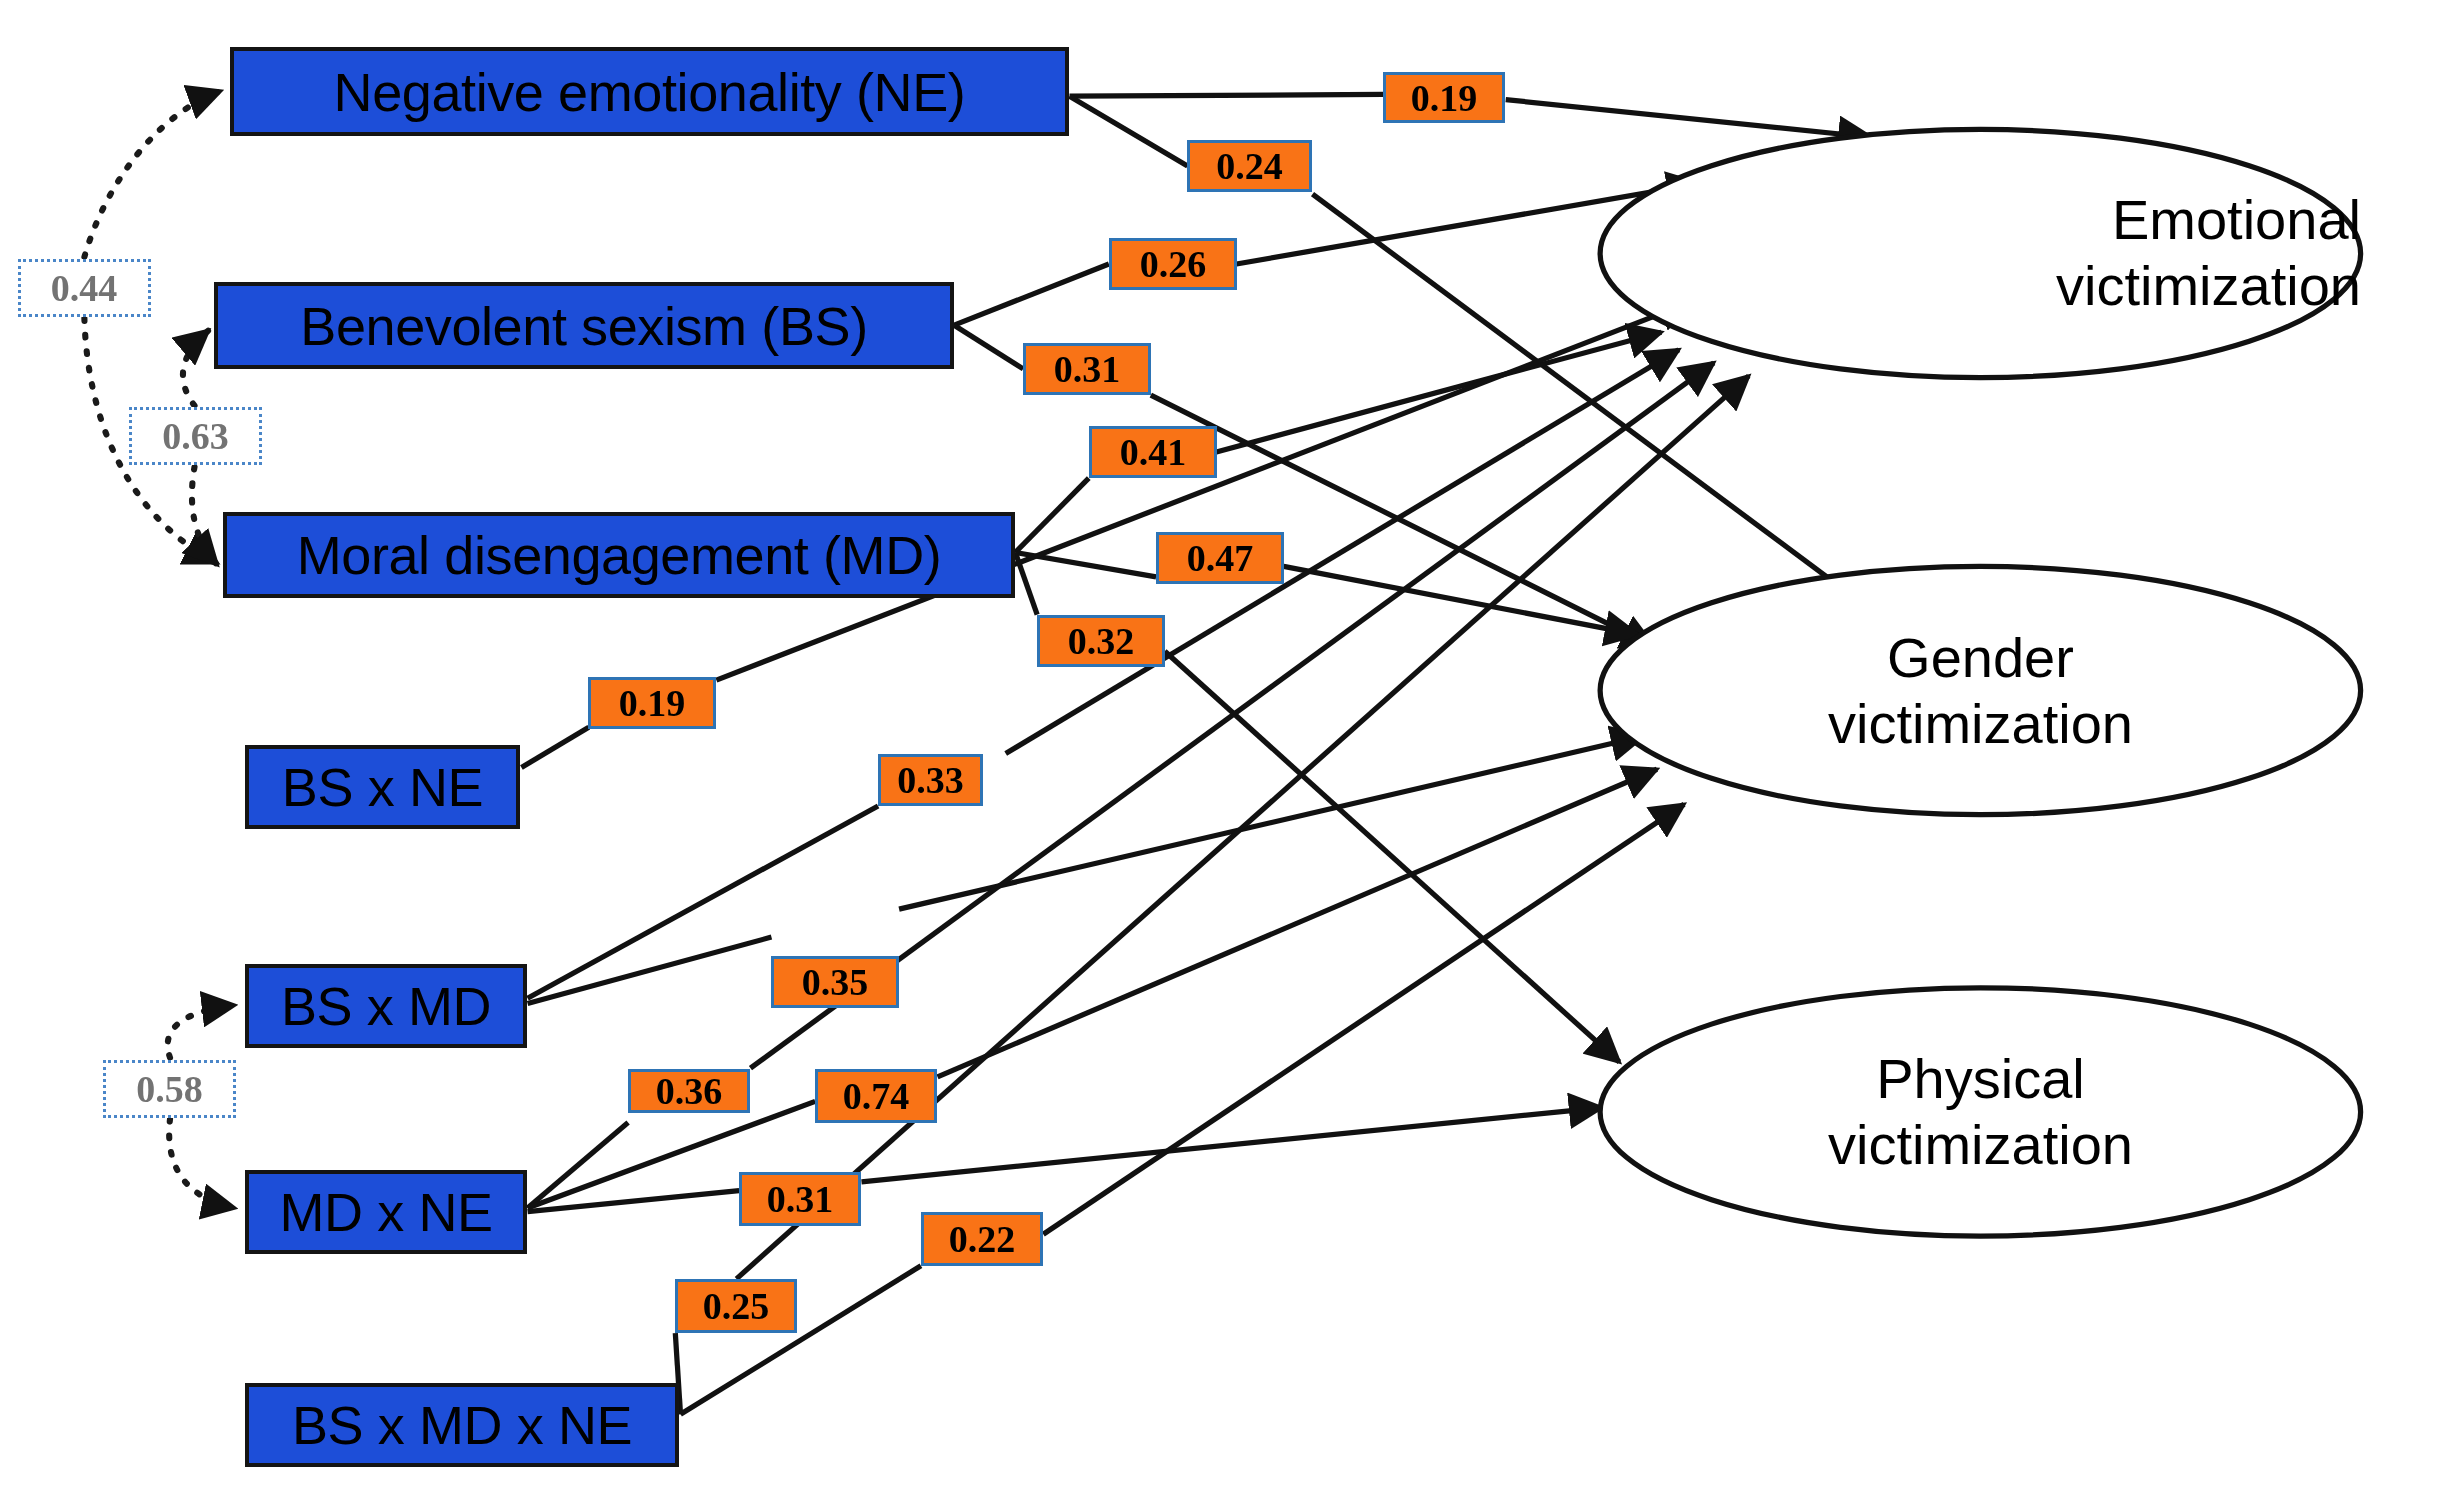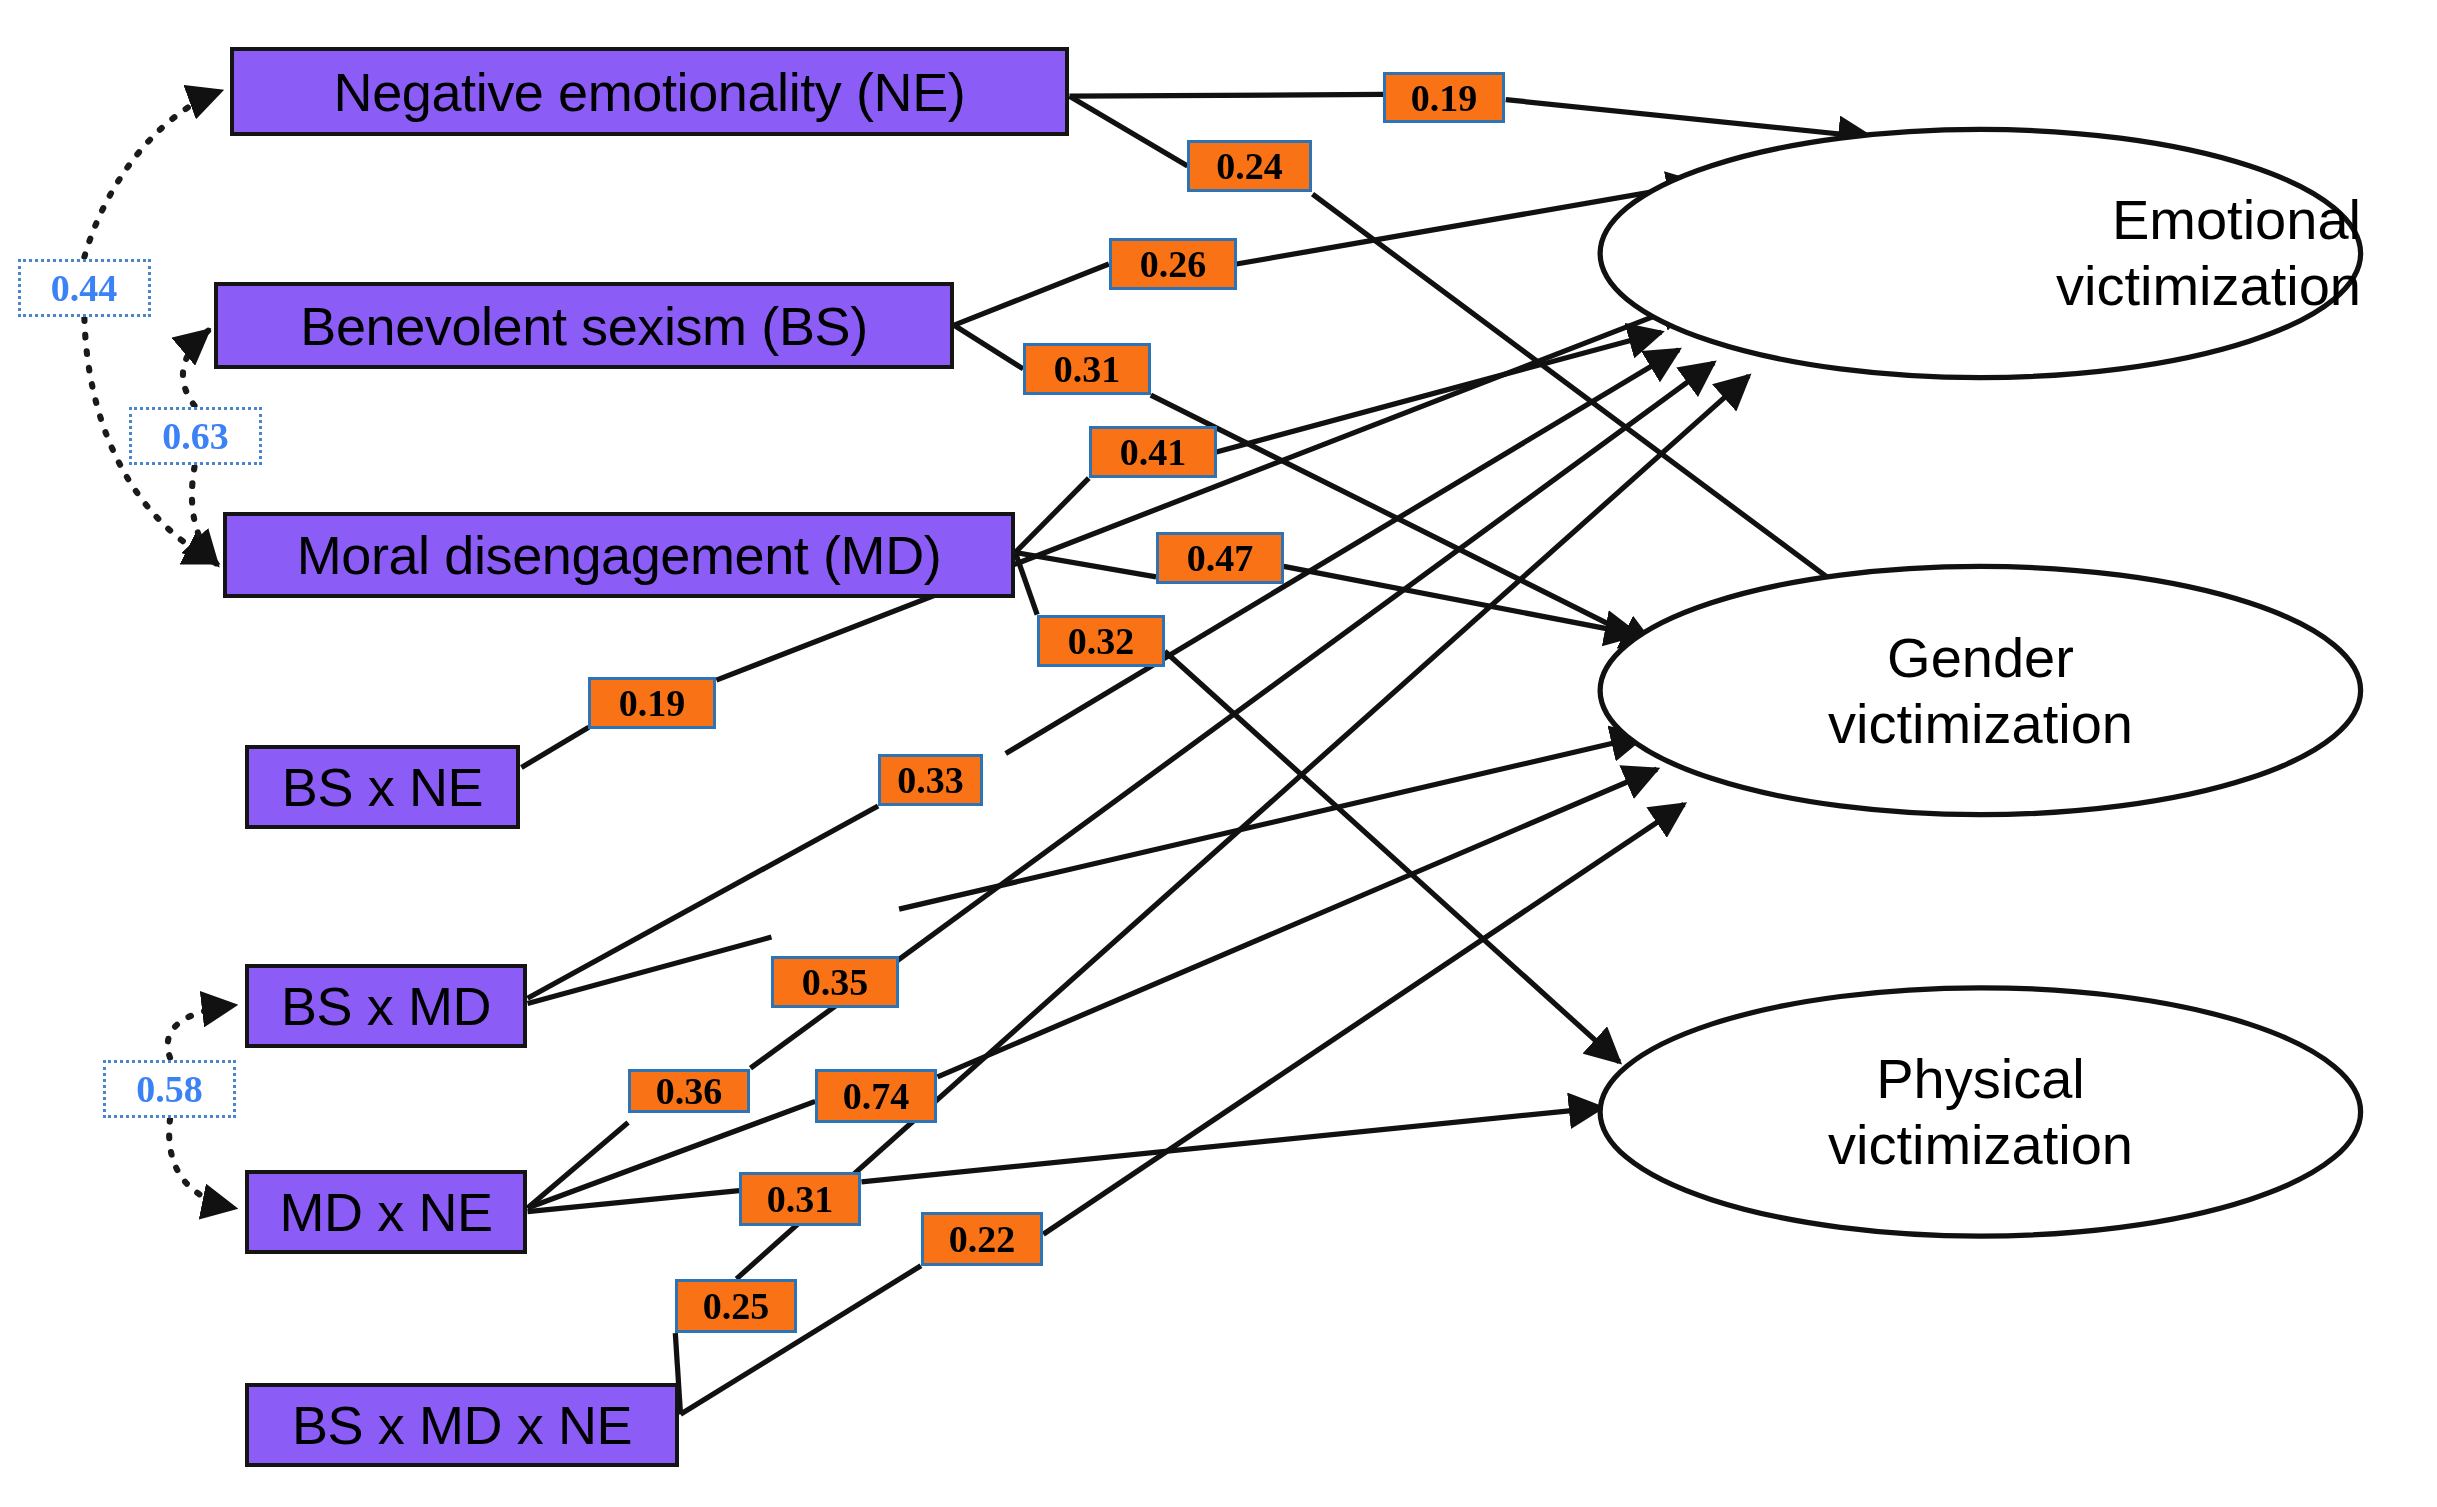--- a/index.html
+++ b/index.html
@@ -1,35 +1,35 @@
 <!DOCTYPE html>
 <html style="font-size:14px"><head>
 <meta charset="utf-8">
 <style>
   html,body{margin:0;padding:0;background:#ffffff;}
   body{font-family:"Liberation Sans", sans-serif;}
   #canvas{position:relative;width:2438px;height:1507px;background:#fff;overflow:hidden;}
   svg{position:absolute;left:0;top:0;width:2438px;height:1507px;}
   .obs-box{
-    position:absolute;background:#8b5cf6;border:4.4px solid #141414;
+    position:absolute;background:#1d4ed8;border:4.4px solid #141414;
     display:flex;align-items:center;justify-content:center;
     font-family:"Liberation Sans", sans-serif;color:#000;
     font-size:54px;font-weight:400;letter-spacing:-0.4px;white-space:nowrap;
     box-sizing:border-box;
   }
   .coef-box{
     position:absolute;background:#f97316;border:3.5px solid #2E74B5;
     display:flex;align-items:center;justify-content:center;
     font-family:"Liberation Serif", serif;color:#000;
     font-size:38px;font-weight:bold;white-space:nowrap;box-sizing:border-box;text-align:right;
   }
   .corr-box{
     position:absolute;background:#fff;border:3.5px dotted #4A86C8;
     display:flex;align-items:center;justify-content:center;
-    font-family:"Liberation Serif", serif;color:#3b82f6;
+    font-family:"Liberation Serif", serif;color:#737373;
     font-size:38px;font-weight:bold;white-space:nowrap;box-sizing:border-box;
   }
   .ellipse-label{
     position:absolute;display:flex;flex-direction:column;align-items:center;
     justify-content:center;text-align:center;
     font-family:"Liberation Sans", sans-serif;color:#000;
     font-size:56px;line-height:1.18;white-space:nowrap;pointer-events:none;
   }
 </style>
 </head>

